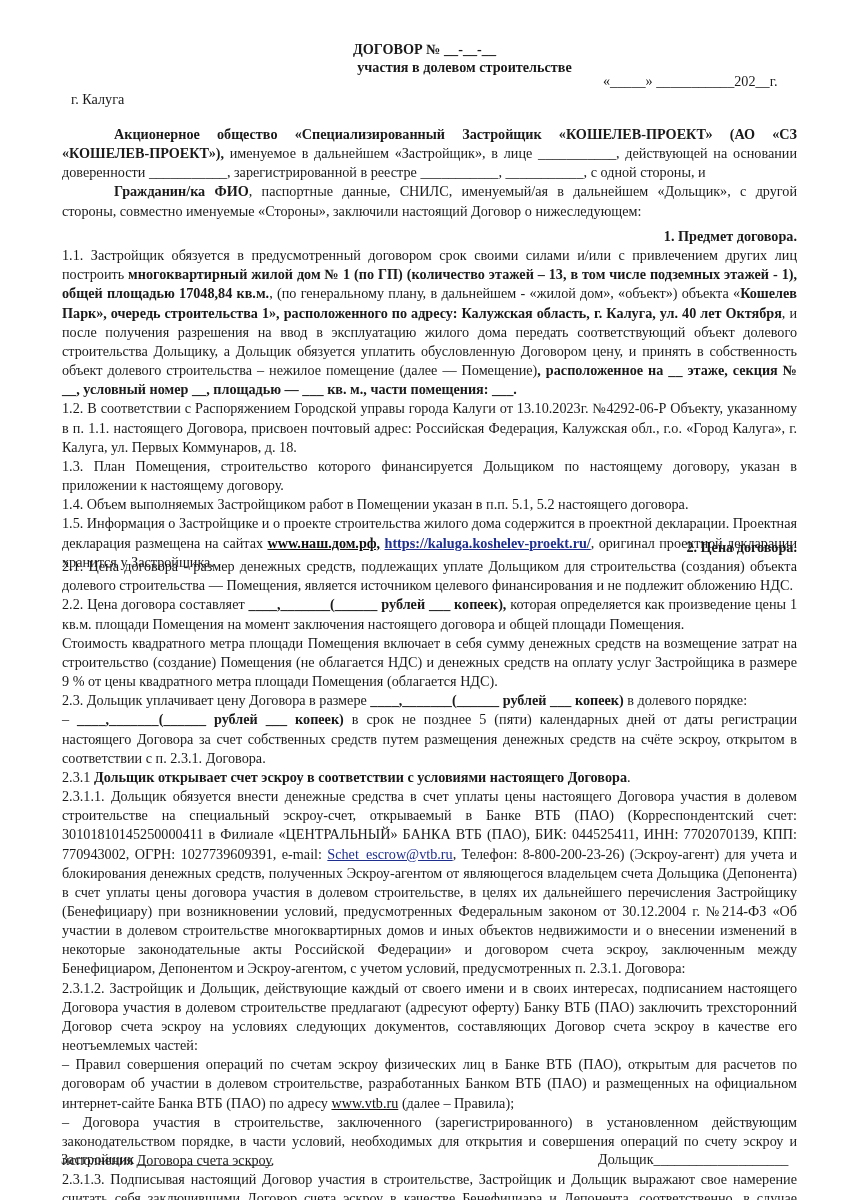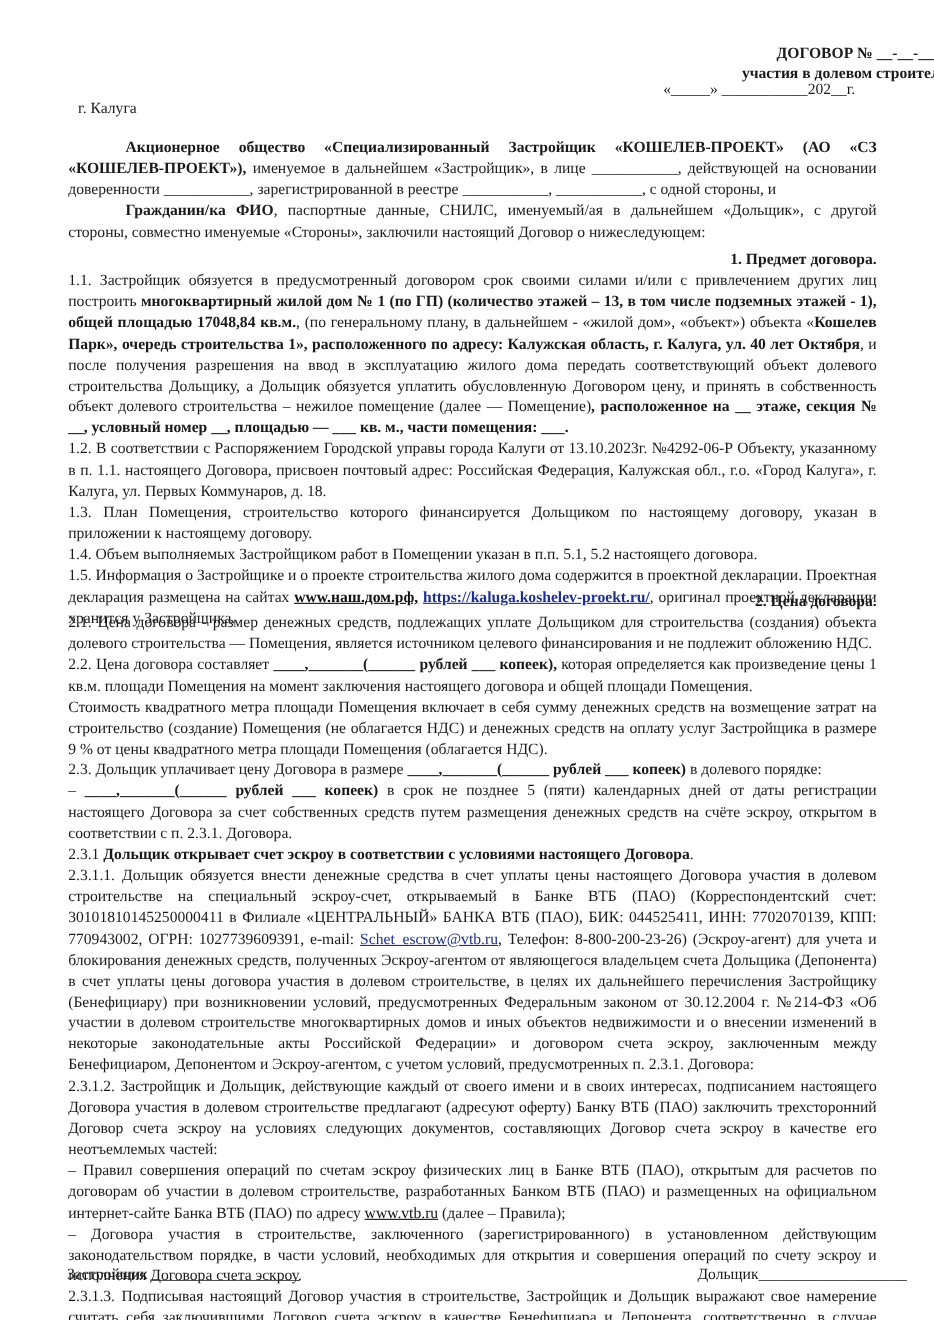--- a/index.html
+++ b/index.html
@@ -3,42 +3,42 @@
 <meta charset="utf-8">
 <style>
   html, body { margin: 0; padding: 0; background: #ffffff; }
   body {
     width: 849px; height: 1200px; overflow: hidden; position: relative;
     font-family: "Liberation Serif", "DejaVu Serif", serif;
     color: #1a1a1a;
   }
   .page { position: absolute; left: 0; top: 0; width: 849px; height: 1200px; }
   .title {
-    position: absolute; left: 0; width: 849px; text-align: right;
+    position: absolute; left: 0; width: 849px; text-align: center;
     font-weight: bold; font-size: 14.2px; line-height: 18px;
   }
   .t1 { top: 40px; }
   .t2 { top: 58px; padding-left: 40px; }
   .date { position: absolute; left: 603px; top: 73px; font-size: 14.2px; }
   .city { position: absolute; left: 71px; top: 91px; font-size: 14.2px; }
   .body {
     position: absolute; left: 62px; width: 735px;
     font-size: 14.2px; line-height: 19.15px; text-align: justify;
   }
   .body p { margin: 0; }
   .indent { text-indent: 52px; }
   .section { text-align: right; font-weight: bold; }
   b { font-weight: bold; }
   .link-black { color: #111; text-decoration: underline; font-weight: bold; }
   .link-blue { color: #1f2f8f; text-decoration: underline; font-weight: bold; margin-top: 28px; }
   .link-plain { color: #1f2f8f; text-decoration: underline; }
   .link-u { color: #111; text-decoration: underline; }
   .sig { position: absolute; top: 1151px; font-size: 14.2px; }
   .sig-left { left: 61px; }
-  .sig-right { left: 598px; margin-left: 36px; }
+  .sig-right { left: 598px; }
 </style>
 </head>
 <body>
 
 <div class="page">
 
   <div class="title t1">ДОГОВОР № __-__-__</div>
   <div class="title t2">участия в долевом строительстве</div>
   <div class="date">«_____» ___________202__г.</div>
   <div class="city">г. Калуга</div>

